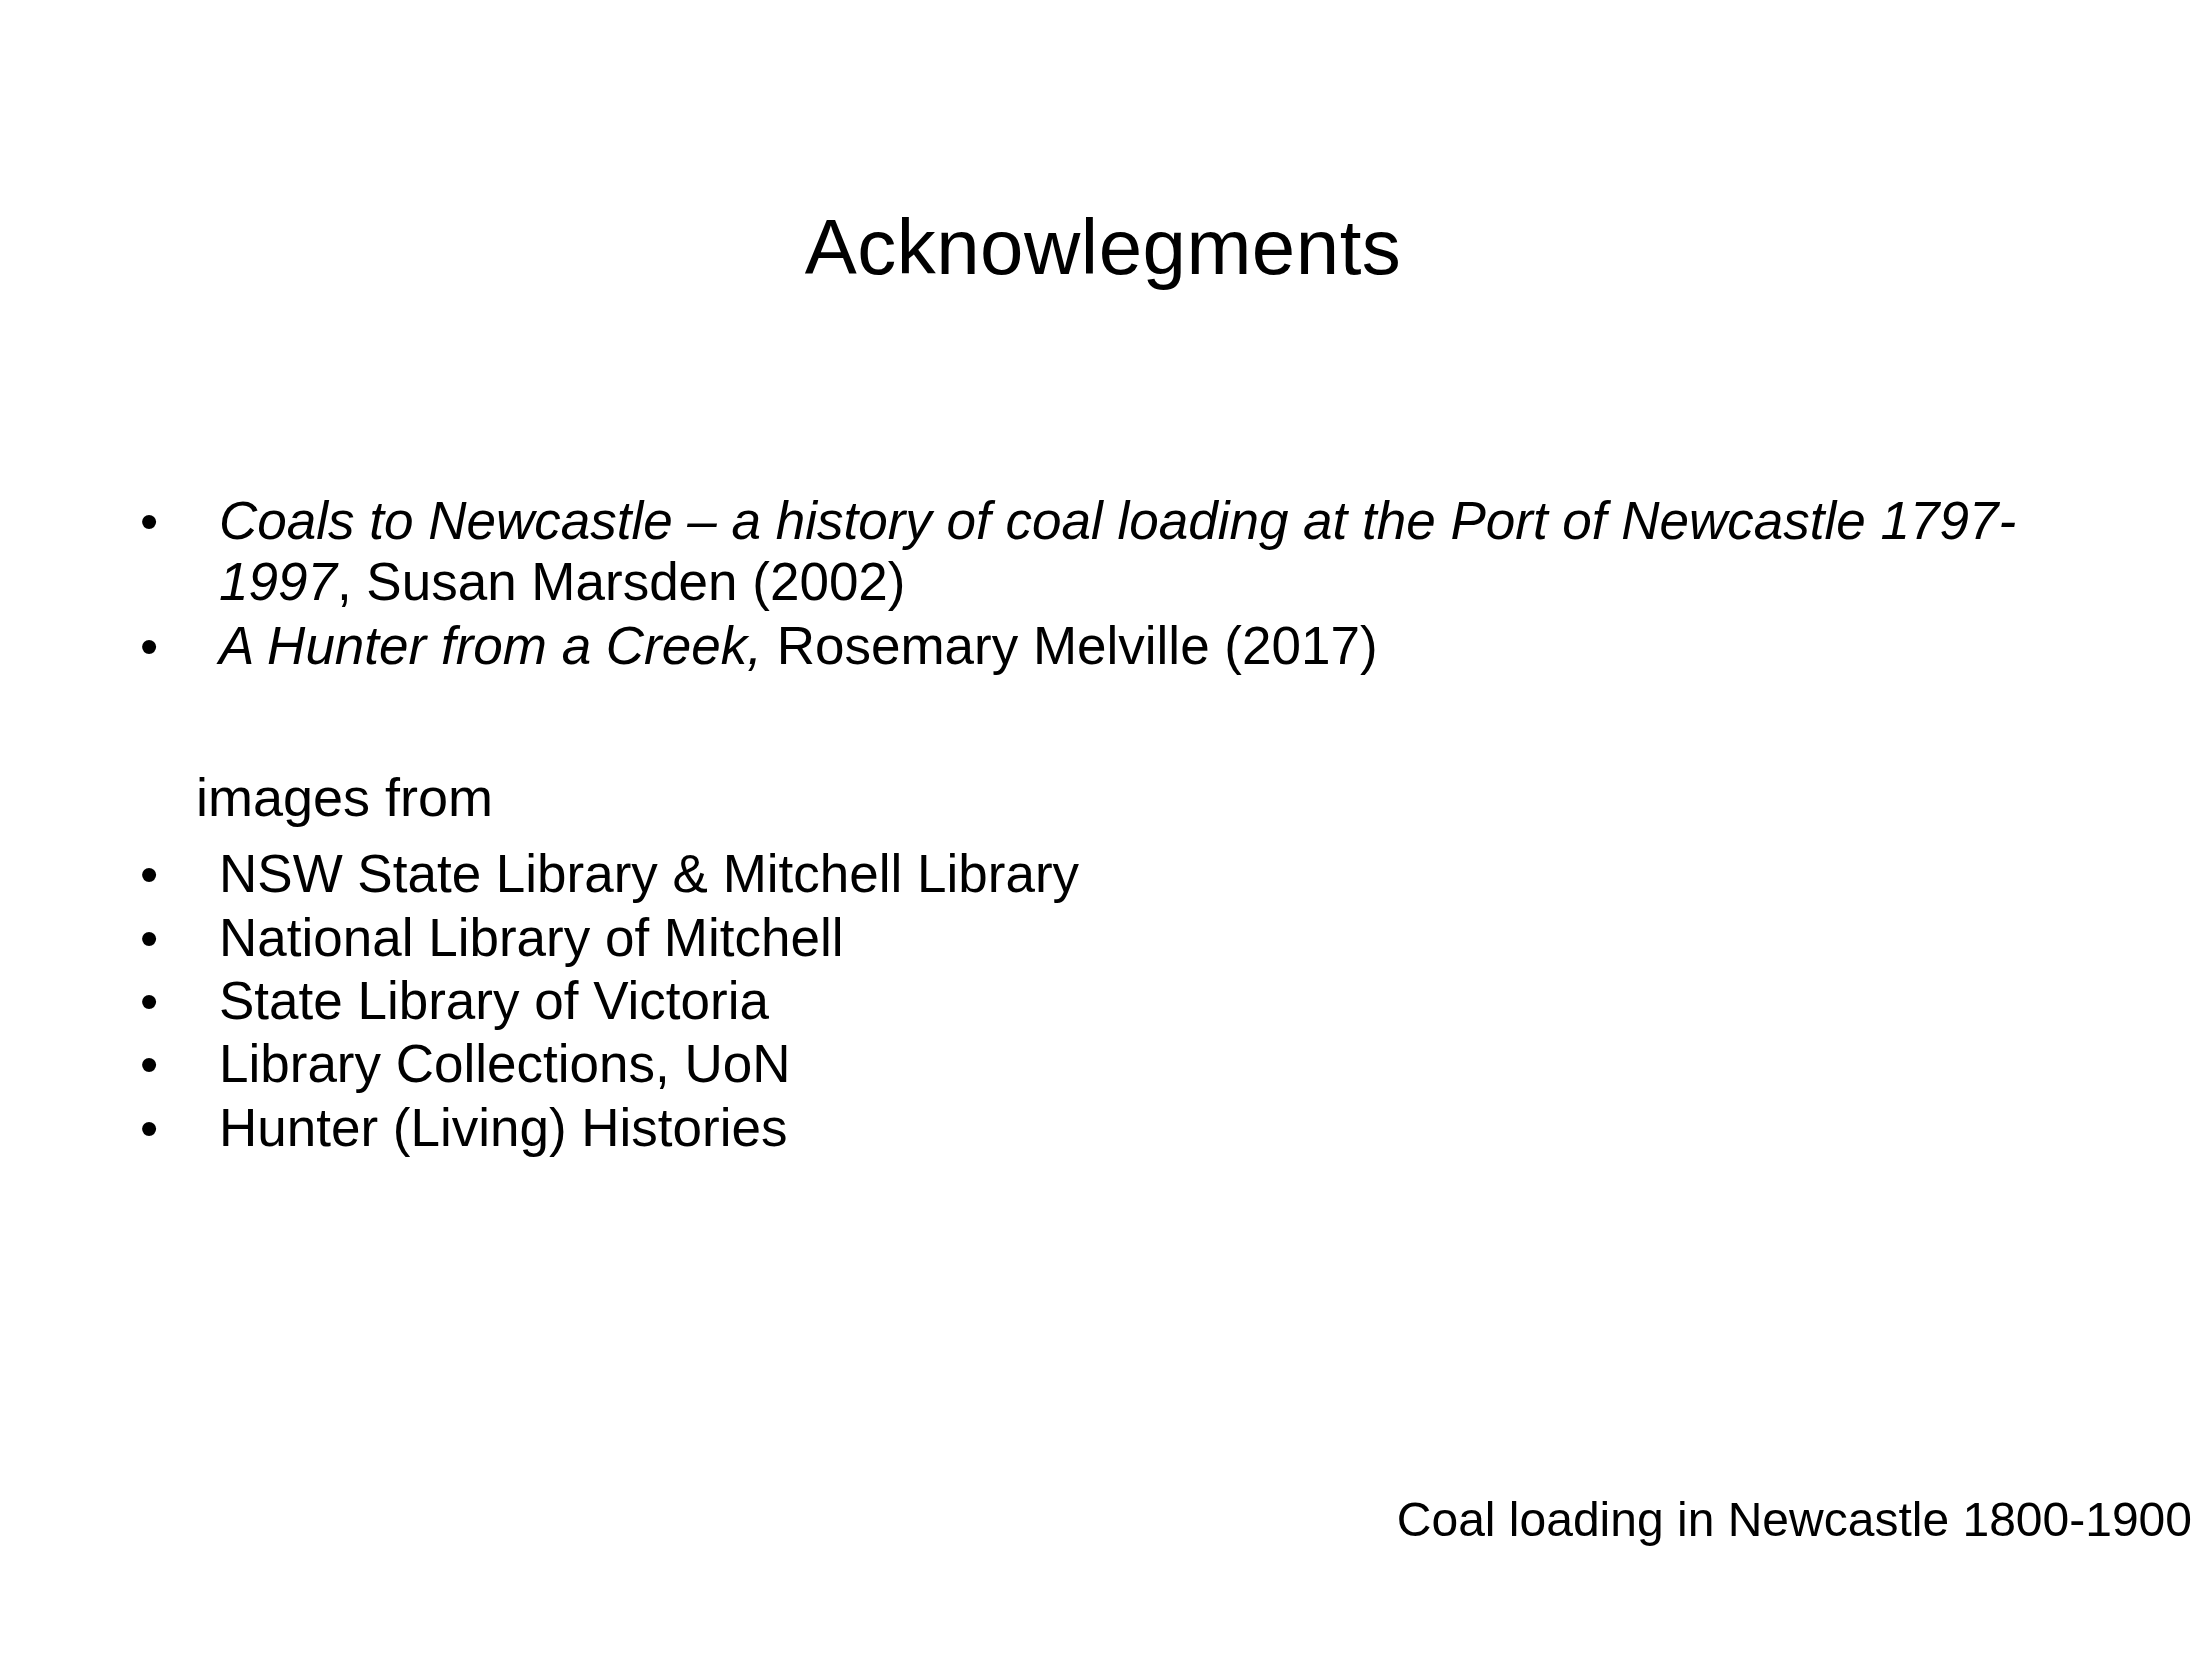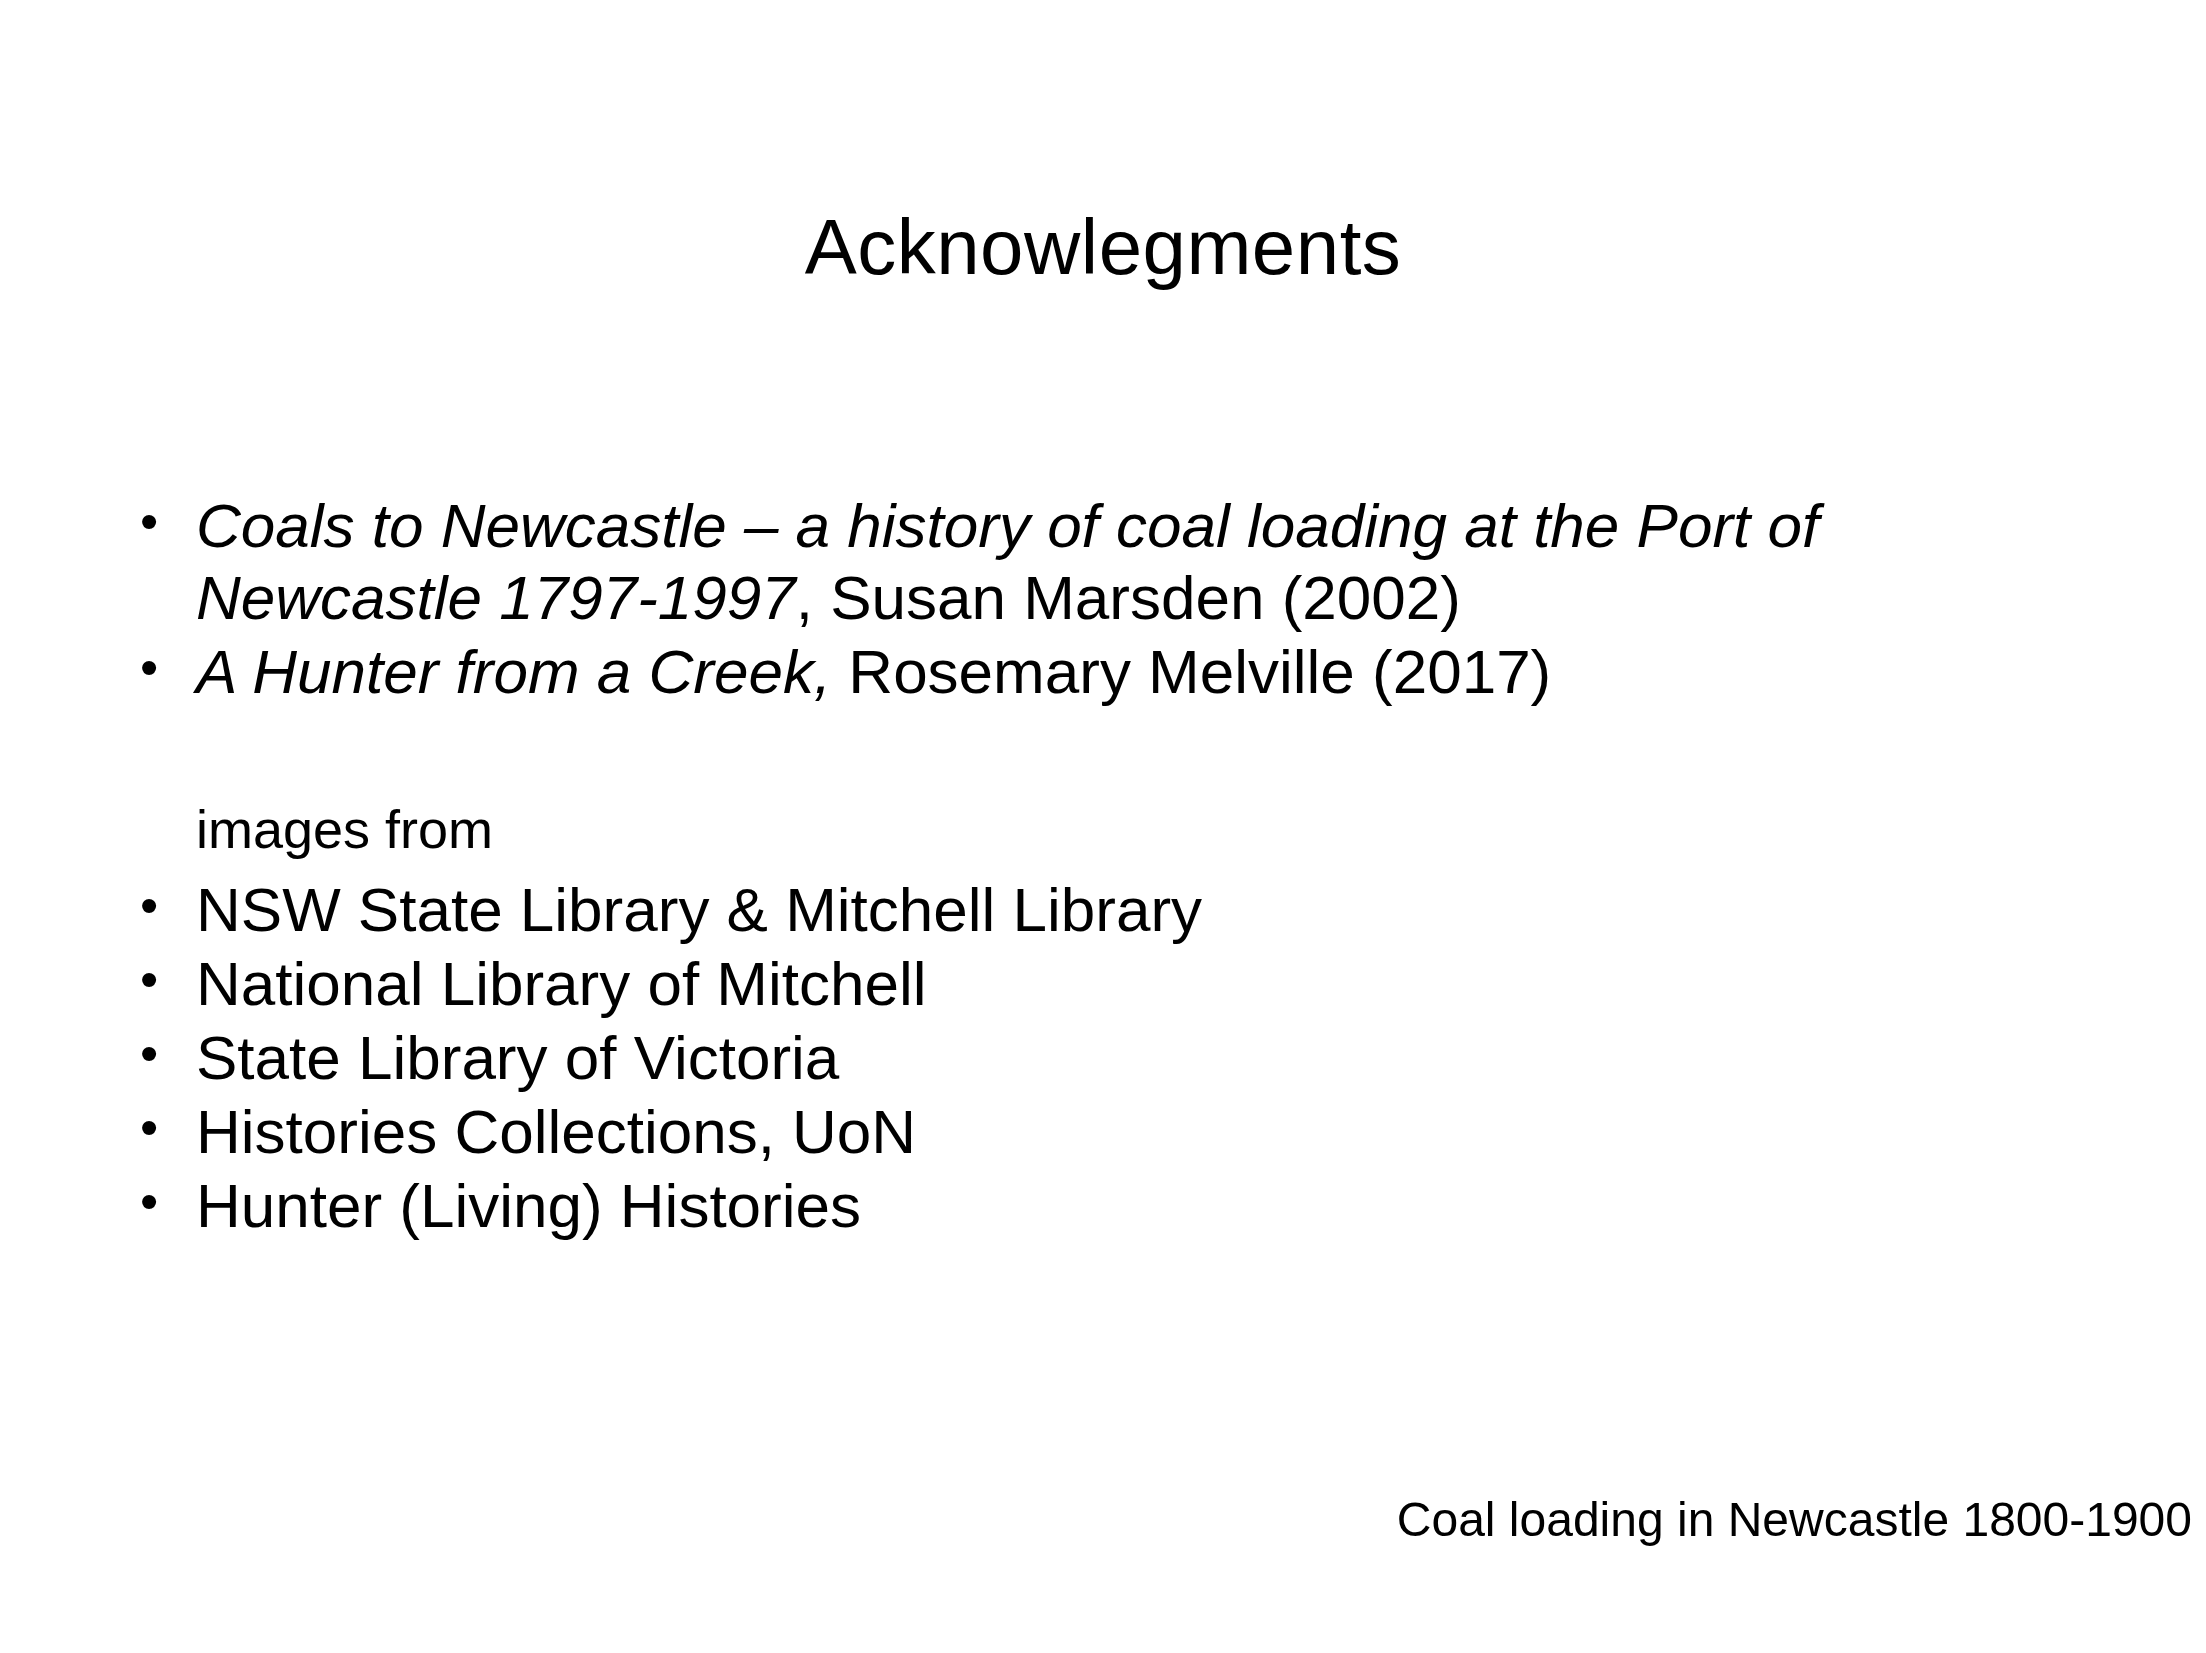--- a/index.html
+++ b/index.html
@@ -48,22 +48,23 @@
   .bullet-mark {
     width: 56px;
     flex: 0 0 56px;
     font-size: 52px;
     line-height: 1.12;
     text-align: left;
     padding-top: 2px;
   }
   .bullet-text {
     flex: 1 1 auto;
-    font-size: 62px;
+    font-size: 53px;
     line-height: 1.16;
+    margin-left: 23px;
   }
   .no-bullet {
     padding-left: 56px;
     font-size: 54px;
     line-height: 1.16;
   }
   .it {
     font-style: italic;
   }
   .gap-sm {
@@ -116,21 +117,21 @@
       <span class="bullet-text">National Library of Mitchell</span>
     </div>
 
     <div class="bullet-row">
       <span class="bullet-mark">•</span>
       <span class="bullet-text">State Library of Victoria</span>
     </div>
 
     <div class="bullet-row">
       <span class="bullet-mark">•</span>
-      <span class="bullet-text">Histories Collections, UoN</span>
+      <span class="bullet-text">Library Collections, UoN</span>
     </div>
 
     <div class="bullet-row">
       <span class="bullet-mark">•</span>
       <span class="bullet-text">Hunter (Living) Histories</span>
     </div>
 
   </div>
 
   <div class="footer-note">Coal loading in Newcastle 1800-1900</div>

